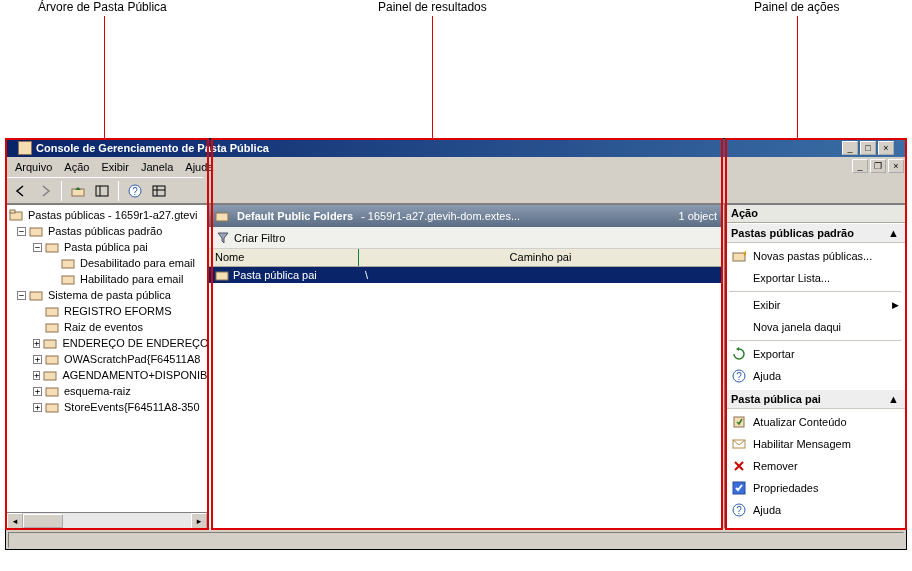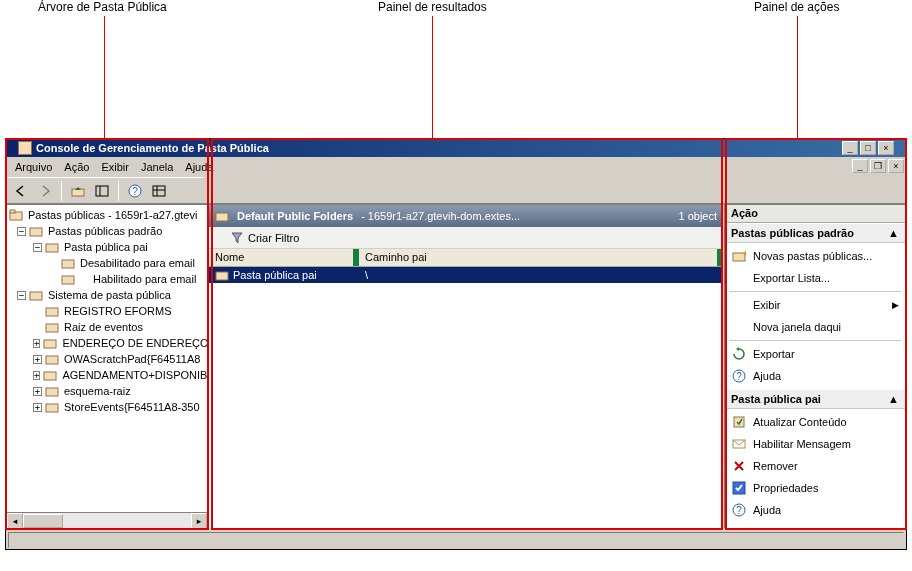--- a/index.html
+++ b/index.html
@@ -49,25 +49,25 @@
   .scroll-arrow { width:16px; height:16px; background:#d4d0c8; border:1px outset #fff; display:flex; align-items:center; justify-content:center; font-size:9px; cursor:pointer; }
   .scroll-track { flex:1; background:#e8e8e8; height:16px; position:relative; }
   .scroll-thumb { position:absolute; left:0; width:40px; height:14px; top:1px; background:#d4d0c8; border:1px outset #fff; }
 
   
   .results-header { height: 22px; background: linear-gradient(to bottom, #8c9bb0, #5a6d85); color: #fff; display: flex; align-items: center; padding: 0 6px; gap: 8px; }
   .results-header .ico { width:14px; height:12px; }
   .results-header .htitle { font-weight: bold; }
   .results-header .hpath { flex:1; }
   .results-header .hcount { }
-  .filter-row { height: 22px; display:flex; align-items:center; padding:0 22px; gap:5px; border-bottom:1px solid #cfcfcf; background: #f0f0ec; cursor:pointer; }
+  .filter-row { height: 22px; display:flex; align-items:center; padding:0 8px; gap:5px; border-bottom:1px solid #cfcfcf; background: #f0f0ec; cursor:pointer; }
   .col-headers { height: 18px; display:flex; border-bottom: 1px solid #aca899; background: #ece9d8; }
-  .colh { border-right:6px solid #15803d; padding: 2px 6px; cursor:pointer; }
+  .colh { border-right:1px solid #15803d; padding: 2px 6px; cursor:pointer; }
   .colh:nth-child(1){ width:150px; }
-  .colh:nth-child(2){ flex:1; }
+  .colh:nth-child(2){ flex:1;text-align:center; }
   .results-body { flex:1; background:#fff; overflow:auto; }
   .result-row { display:flex; height:16px; align-items:center; }
   .result-row.selected { background:#0a246a; color:#fff; }
   .rcell { padding: 0 6px; display:flex; align-items:center; gap:4px; }
   .rcell:nth-child(1){ width:150px; }
   .rcell:nth-child(2){ flex:1; }
 
   
   .actions-hdr { height: 18px; background: #e8e8e2; border-bottom: 1px solid #aca899; padding: 2px 6px; font-weight: bold; }
   .actions-section-hdr { height: 20px; background: #eeeeee; border-top:1px solid #fff; border-bottom: 1px solid #c8c8c0; padding: 2px 6px; font-weight: bold; display:flex; align-items:center; justify-content:space-between; cursor:pointer; }
@@ -200,21 +200,21 @@
           <span class="tree-label">Pasta pública pai</span>
         </div>
         <div class="tree-row" style="padding-left:54px;">
           <span class="folder-icon">
               <svg width="14" height="12">
                 <rect x="1" y="3" width="12" height="8" fill="#f5deb3" stroke="#8b7355"></rect>
               </svg>
             </span>
           <span class="tree-label">Desabilitado para email</span>
         </div>
-        <div class="tree-row" style="padding-left:54px;gap:13px;">
+        <div class="tree-row" style="padding-left:54px;">
           <span class="folder-icon">
               <svg width="14" height="12">
                 <rect x="1" y="3" width="12" height="8" fill="#f5deb3" stroke="#8b7355"></rect>
               </svg>
             </span>
           <span class="tree-label">Habilitado para email</span>
         </div>
         <div class="tree-row" style="padding-left:10px;">
           <span class="expander">−</span>
           <span class="folder-icon">

